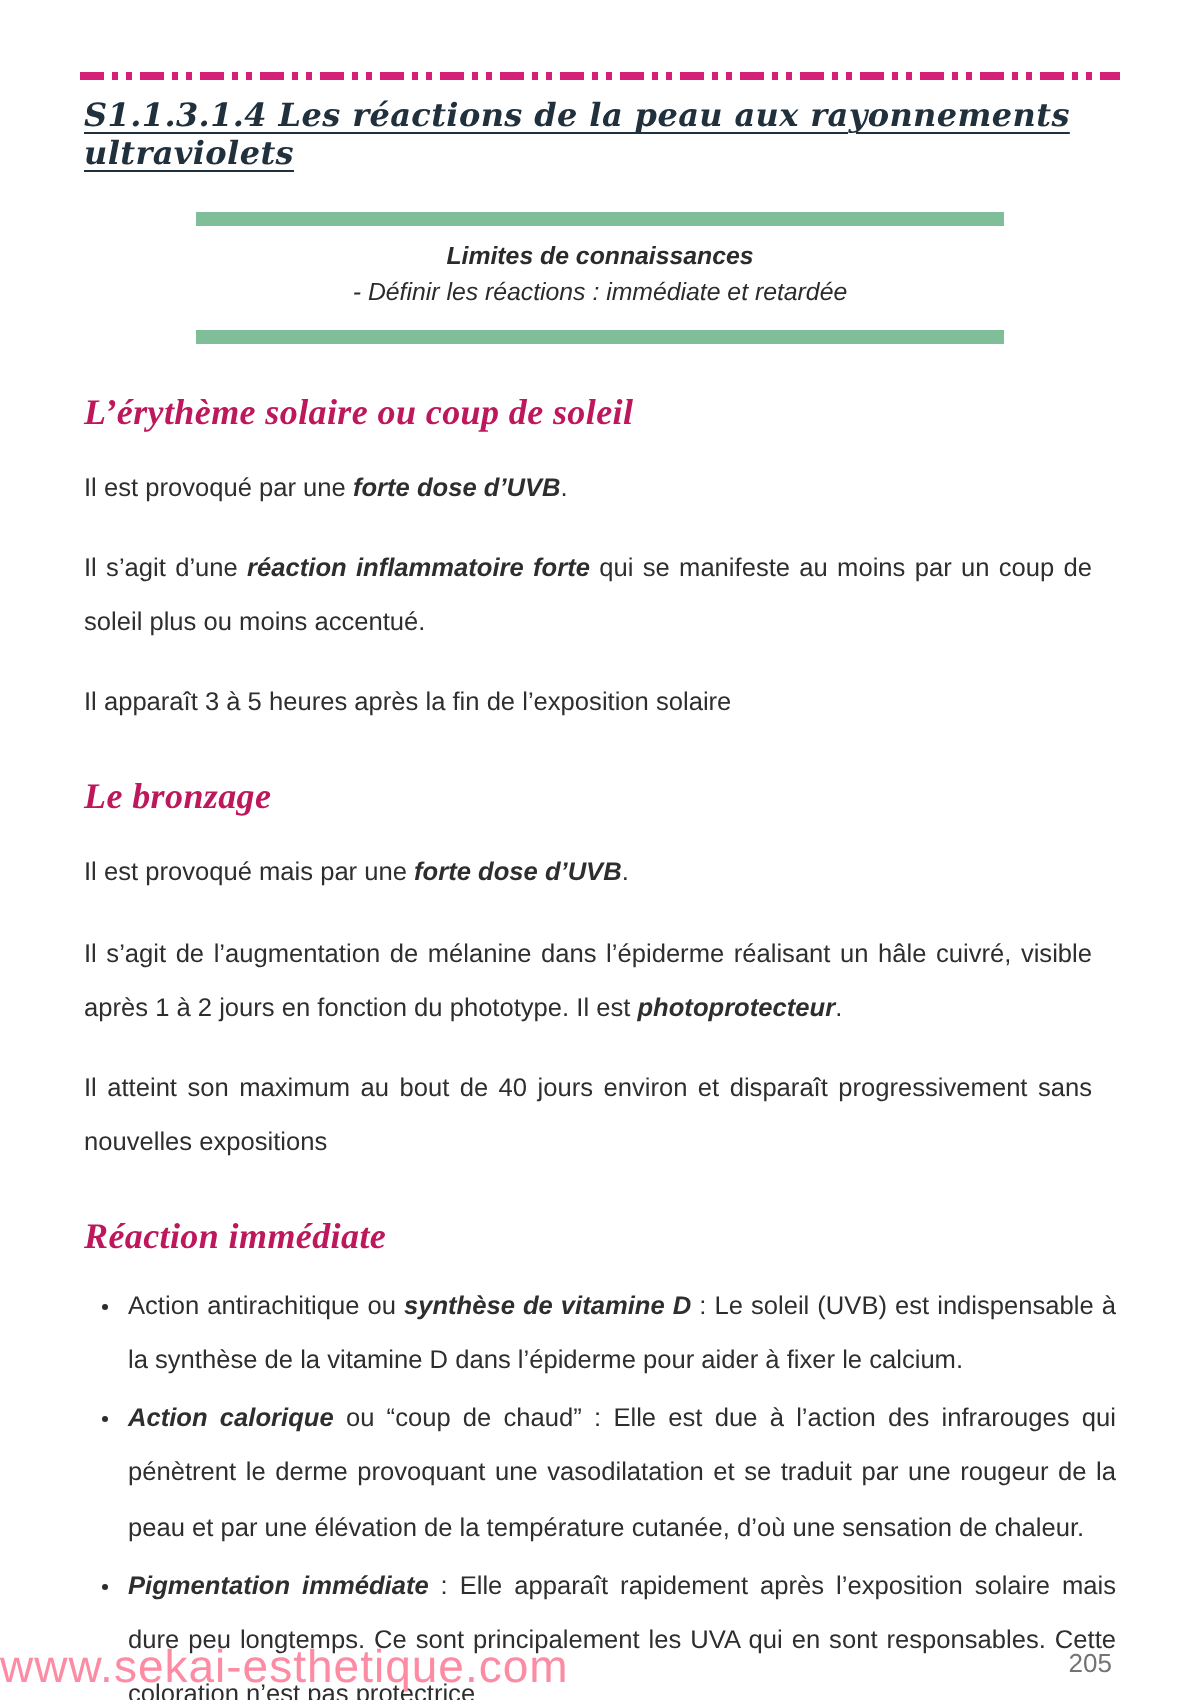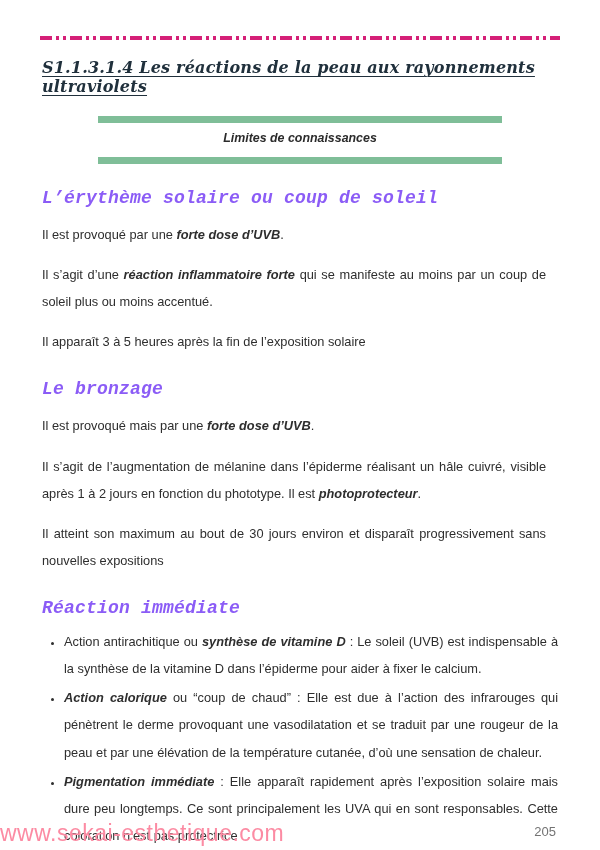--- a/index.html
+++ b/index.html
@@ -17,21 +17,21 @@
   .rule-dashed{
     margin:36px 40px 0 40px;
     height:4px;
     background-image:repeating-linear-gradient(90deg,
       #d52077 0 12px, transparent 12px 16px,
       #d52077 16px 19px, transparent 19px 23px,
       #d52077 23px 26px, transparent 26px 30px);
   }
 
   .doc-title{
-    margin:18px 42px 0 42px;
+    margin:8px 42px 0 42px;
     font-family:"DejaVu Serif", serif;
     font-style:italic;
     font-weight:bold;
     font-size:16px;
     color:#20303c;
     text-decoration:underline;
     text-underline-offset:3px;
     text-decoration-thickness:1px;
     letter-spacing:.2px;
   }
@@ -44,25 +44,25 @@
     padding:7px 6px 9px 6px;
     font-style:italic;
     font-size:12.4px;
     line-height:1.45;
     color:#2b2b2b;
   }
   .kbox-title{font-weight:bold;}
 
   .sec-heading{
     margin:24px 42px 0 42px;
-    font-family:Liberation Mono, monospace;
+    font-family:Liberation Serif, serif;
     font-style:italic;
     font-weight:bold;
     font-size:18px;
-    color:#8b5cf6;
+    color:#be185d;
     letter-spacing:.2px;
   }
 
   .para{
     margin:13px 54px 0 42px;
     font-size:12.8px;
     line-height:2.12;
     text-align:justify;
   }
   .para.nj{text-align:left;}
@@ -106,39 +106,40 @@
 <div class="page">
 
   <div class="rule-dashed"></div>
 
   <div class="doc-title">S1.1.3.1.4 Les réactions de la peau aux rayonnements ultraviolets</div>
 
   <div class="kbox">
     <div class="kbox-bar"></div>
     <div class="kbox-body">
       <div class="kbox-title">Limites de connaissances</div>
+      <div>- Définir les réactions : immédiate et retardée</div>
     </div>
     <div class="kbox-bar"></div>
   </div>
 
   <div class="sec-heading">L’érythème solaire ou coup de soleil</div>
 
   <p class="para nj"><span>Il est provoqué par une </span><span class="bi">forte dose d’UVB</span><span>.</span></p>
 
   <p class="para"><span>Il s’agit d’une </span><span class="bi">réaction inflammatoire forte</span><span> qui se manifeste au moins par un coup de soleil plus ou moins accentué.</span></p>
 
   <p class="para nj">Il apparaît 3 à 5 heures après la fin de l’exposition solaire</p>
 
   <div class="sec-heading">Le bronzage</div>
 
   <p class="para nj"><span>Il est provoqué mais par une </span><span class="bi">forte dose d’UVB</span><span>.</span></p>
 
   <p class="para"><span>Il s’agit de l’augmentation de mélanine dans l’épiderme réalisant un hâle cuivré, visible après 1 à 2 jours en fonction du phototype. Il est </span><span class="bi">photoprotecteur</span><span>.</span></p>
 
-  <p class="para">Il atteint son maximum au bout de 30 jours environ et disparaît progressivement sans nouvelles expositions</p>
+  <p class="para">Il atteint son maximum au bout de 40 jours environ et disparaît progressivement sans nouvelles expositions</p>
 
   <div class="sec-heading">Réaction immédiate</div>
 
   <ul class="bullets">
     <li><span>Action antirachitique ou </span><span class="bi">synthèse de vitamine D</span><span> : Le soleil (UVB) est indispensable à la synthèse de la vitamine D dans l’épiderme pour aider à fixer le calcium.</span></li>
     <li><span></span><span class="bi">Action calorique</span><span> ou “coup de chaud” : Elle est due à l’action des infrarouges qui pénètrent le derme provoquant une vasodilatation et se traduit par une rougeur de la peau et par une élévation de la température cutanée, d’où une sensation de chaleur.</span></li>
     <li><span></span><span class="bi">Pigmentation immédiate</span><span> : Elle apparaît rapidement après l’exposition solaire mais dure peu longtemps. Ce sont principalement les UVA qui en sont responsables. Cette coloration n’est pas protectrice</span></li>
   </ul>
 
   <div class="footer">

